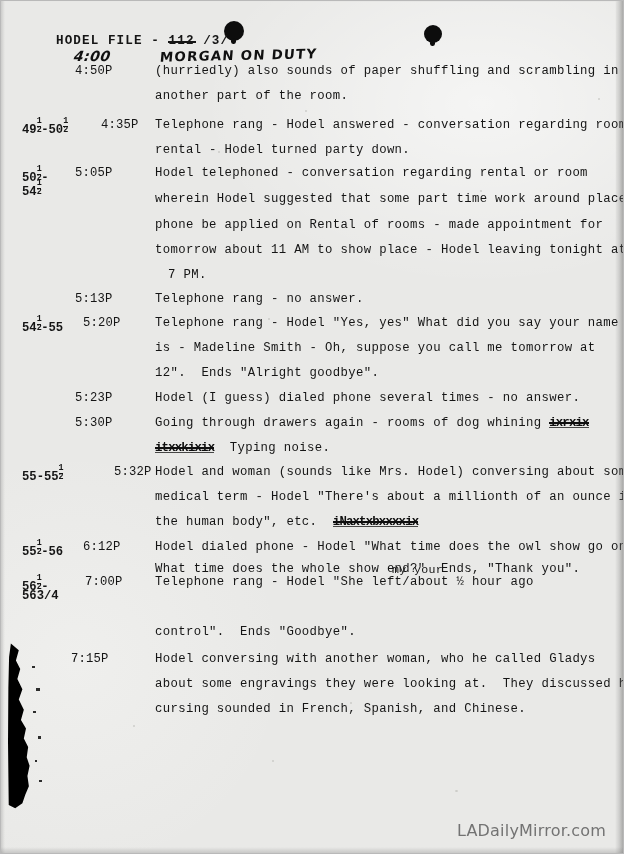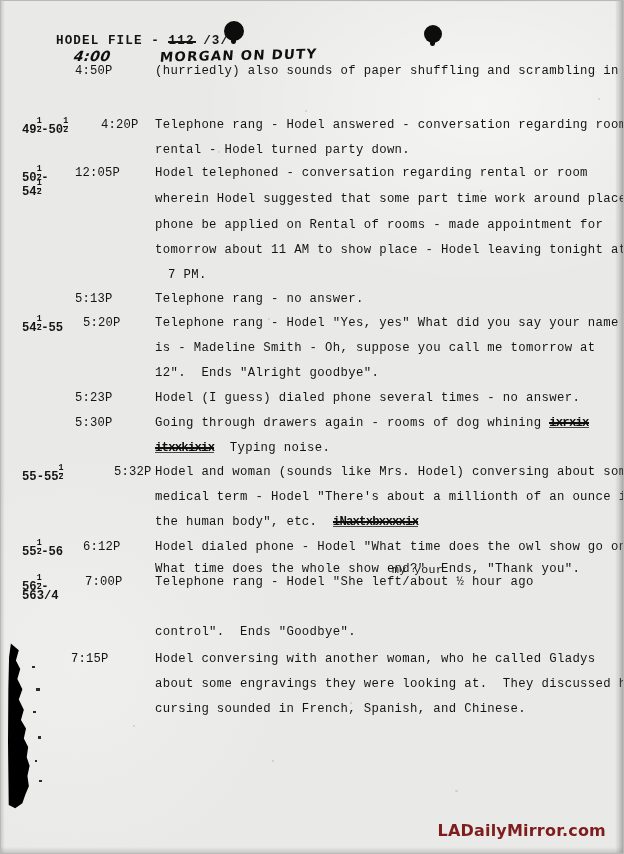--- a/index.html
+++ b/index.html
@@ -246,23 +246,22 @@
   }
 
   
   #watermark {
     position: absolute;
     right: 18px;
     bottom: 14px;
     z-index: 26;
     font-family: "DejaVu Sans", sans-serif;
     font-size: 16px;
-    color: #7f1d1d;
+    color: #737373;
     letter-spacing: .2px;
-    font-weight: bold;
   }
 </style>
 </head>
 <body>
 
 <div id="scan">
 
   <div id="paper"></div>
 
   <div class="speck" style="left:305px;top:110px;width:2px;height:2px;"></div>
@@ -288,29 +287,30 @@
     <div class="fleck" style="left:5px;top:112px;width:2px;height:2px;"></div>
     <div class="fleck" style="left:9px;top:132px;width:3px;height:2px;"></div>
   </div>
 
   <div id="typescript">
 
     <div class="ln hdr" style="left:28px;top:34px;"><span>HODEL FILE - </span><span class="struck">112</span><span> /3/</span></div>
 
     <div class="ln timecell" style="left:75px;top:64px;">4:50P</div>
     <div class="ln bodytext col-body" style="top:64px;">(hurriedly) also sounds of paper shuffling and scrambling in</div>
+    <div class="ln bodytext col-body" style="top:89px;">another part of the room.</div>
 
     <div class="ln counter" style="left:22px;top:118px;">49<span class="frac"><span class="num">1</span><span class="den">2</span></span>-50<span class="frac"><span class="num">1</span><span class="den">2</span></span></div>
-    <div class="ln timecell" style="left:101px;top:118px;">4:20P</div>
+    <div class="ln timecell" style="left:101px;top:118px;">4:35P</div>
     <div class="ln bodytext col-body" style="top:118px;">Telephone rang - Hodel answered - conversation regarding room</div>
     <div class="ln bodytext col-body" style="top:143px;">rental - Hodel turned party down.</div>
 
     <div class="ln counter" style="left:22px;top:166px;">50<span class="frac"><span class="num">1</span><span class="den">2</span></span>-</div>
     <div class="ln counter" style="left:22px;top:180px;">54<span class="frac"><span class="num">1</span><span class="den">2</span></span></div>
-    <div class="ln timecell" style="left:75px;top:166px;">12:05P</div>
+    <div class="ln timecell" style="left:75px;top:166px;">5:05P</div>
     <div class="ln bodytext col-body" style="top:166px;">Hodel telephoned - conversation regarding rental or room</div>
     <div class="ln bodytext col-body" style="top:192px;">wherein Hodel suggested that some part time work around place</div>
     <div class="ln bodytext col-body" style="top:218px;">phone be applied on Rental of rooms - made appointment for</div>
     <div class="ln bodytext col-body" style="top:243px;">tomorrow about 11 AM to show place - Hodel leaving tonight at</div>
     <div class="ln bodytext col-body" style="top:268px;margin-left:13px;">7 PM.</div>
 
     <div class="ln timecell" style="left:75px;top:292px;">5:13P</div>
     <div class="ln bodytext col-body" style="top:292px;">Telephone rang - no answer.</div>
 
     <div class="ln counter" style="left:22px;top:316px;">54<span class="frac"><span class="num">1</span><span class="den">2</span></span>-55</div>

